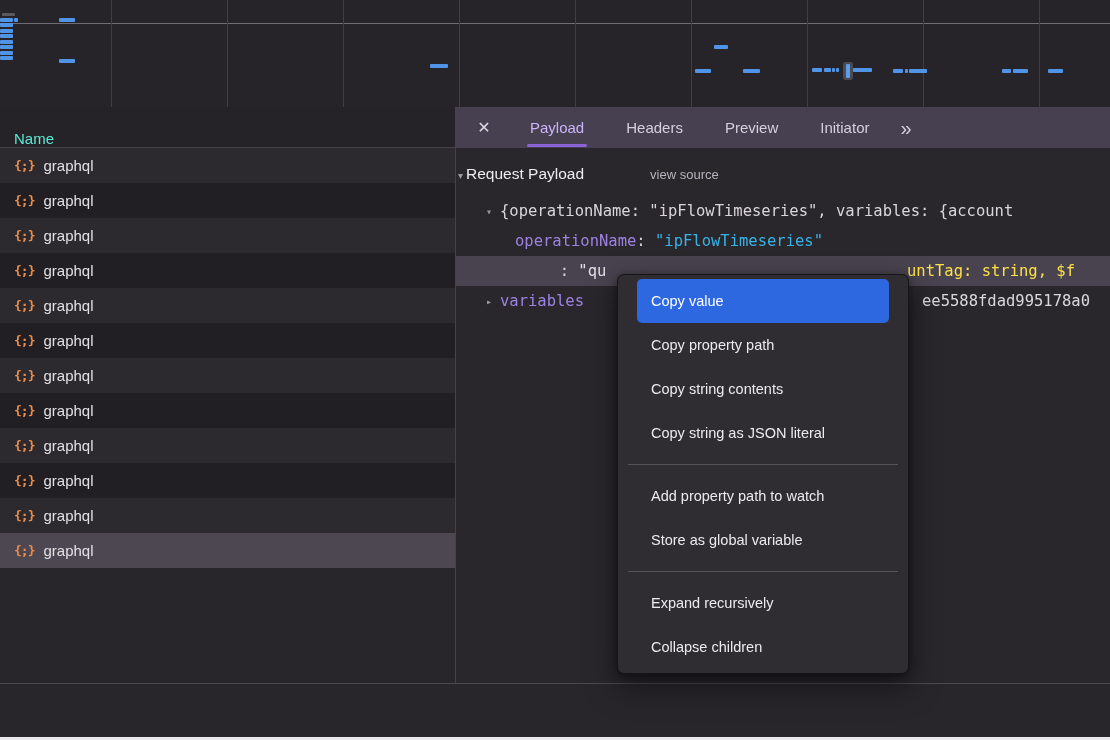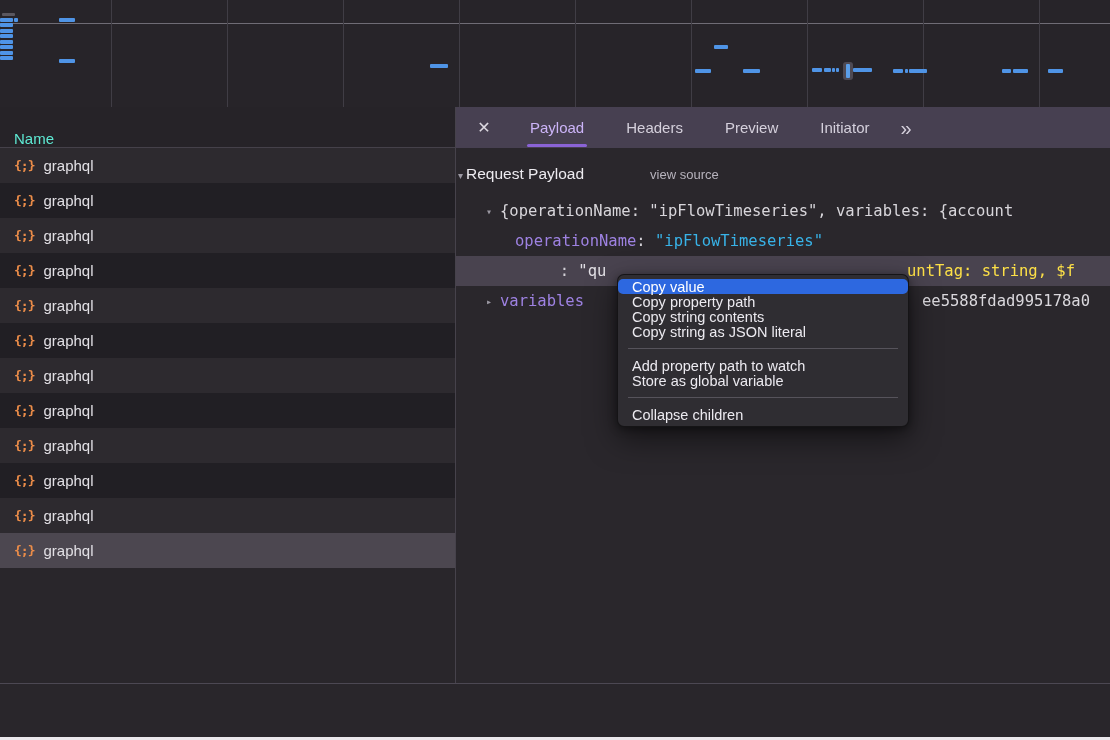--- a/index.html
+++ b/index.html
@@ -64,21 +64,21 @@
   .str{color:var(--string-cyan,#38b3e8);}
   .plain{color:#e2e0e5;}
   .frag{position:absolute;top:50%;transform:translateY(-50%);}
   .frag.q{left:451px;color:#fde047;}
   .frag.v{left:466px;color:#dad8dd;}
 
   
   #menu{position:absolute;left:617px;top:274px;width:292px;background:#2f2d32;border-radius:7px;
         border:1px solid rgba(0,0,0,.55);box-shadow:0 12px 30px rgba(0,0,0,.5),0 2px 8px rgba(0,0,0,.4);
         padding:4px 0;box-sizing:border-box;font-size:14.5px;color:#eceaf0;z-index:5;}
-  .menu-item{height:15px;display:flex;align-items:center;padding:0 14px;margin:0 0;border-radius:5px;}
+  .menu-item{height:44px;display:flex;align-items:center;padding:0 14px;margin:0 19px;border-radius:5px;}
   .menu-item.hl{background:var(--highlight-blue,#2d68e0);color:#ffffff;}
   .msep{height:1px;background:#56535b;margin:9px 10px;}
 
   
   #footer{position:absolute;left:0;top:683px;width:1110px;height:54px;background:#29262b;
           border-top:1px solid #4c4853;box-sizing:border-box;}
   #bottom-strip{position:absolute;left:0;top:737px;width:1110px;height:3px;background:#eae8ec;}
 </style>
 </head>
 <body>
@@ -223,19 +223,20 @@
 
   <div id="menu">
       <div class="menu-item hl">Copy value</div>
       <div class="menu-item">Copy property path</div>
       <div class="menu-item">Copy string contents</div>
       <div class="menu-item">Copy string as JSON literal</div>
       <div class="msep"></div>
       <div class="menu-item">Add property path to watch</div>
       <div class="menu-item">Store as global variable</div>
       <div class="msep"></div>
+      <div class="menu-item">Expand recursively</div>
       <div class="menu-item">Collapse children</div>
     </div>
 
   <div id="footer"></div>
   <div id="bottom-strip"></div>
 
 </div>
 
 </body></html>

